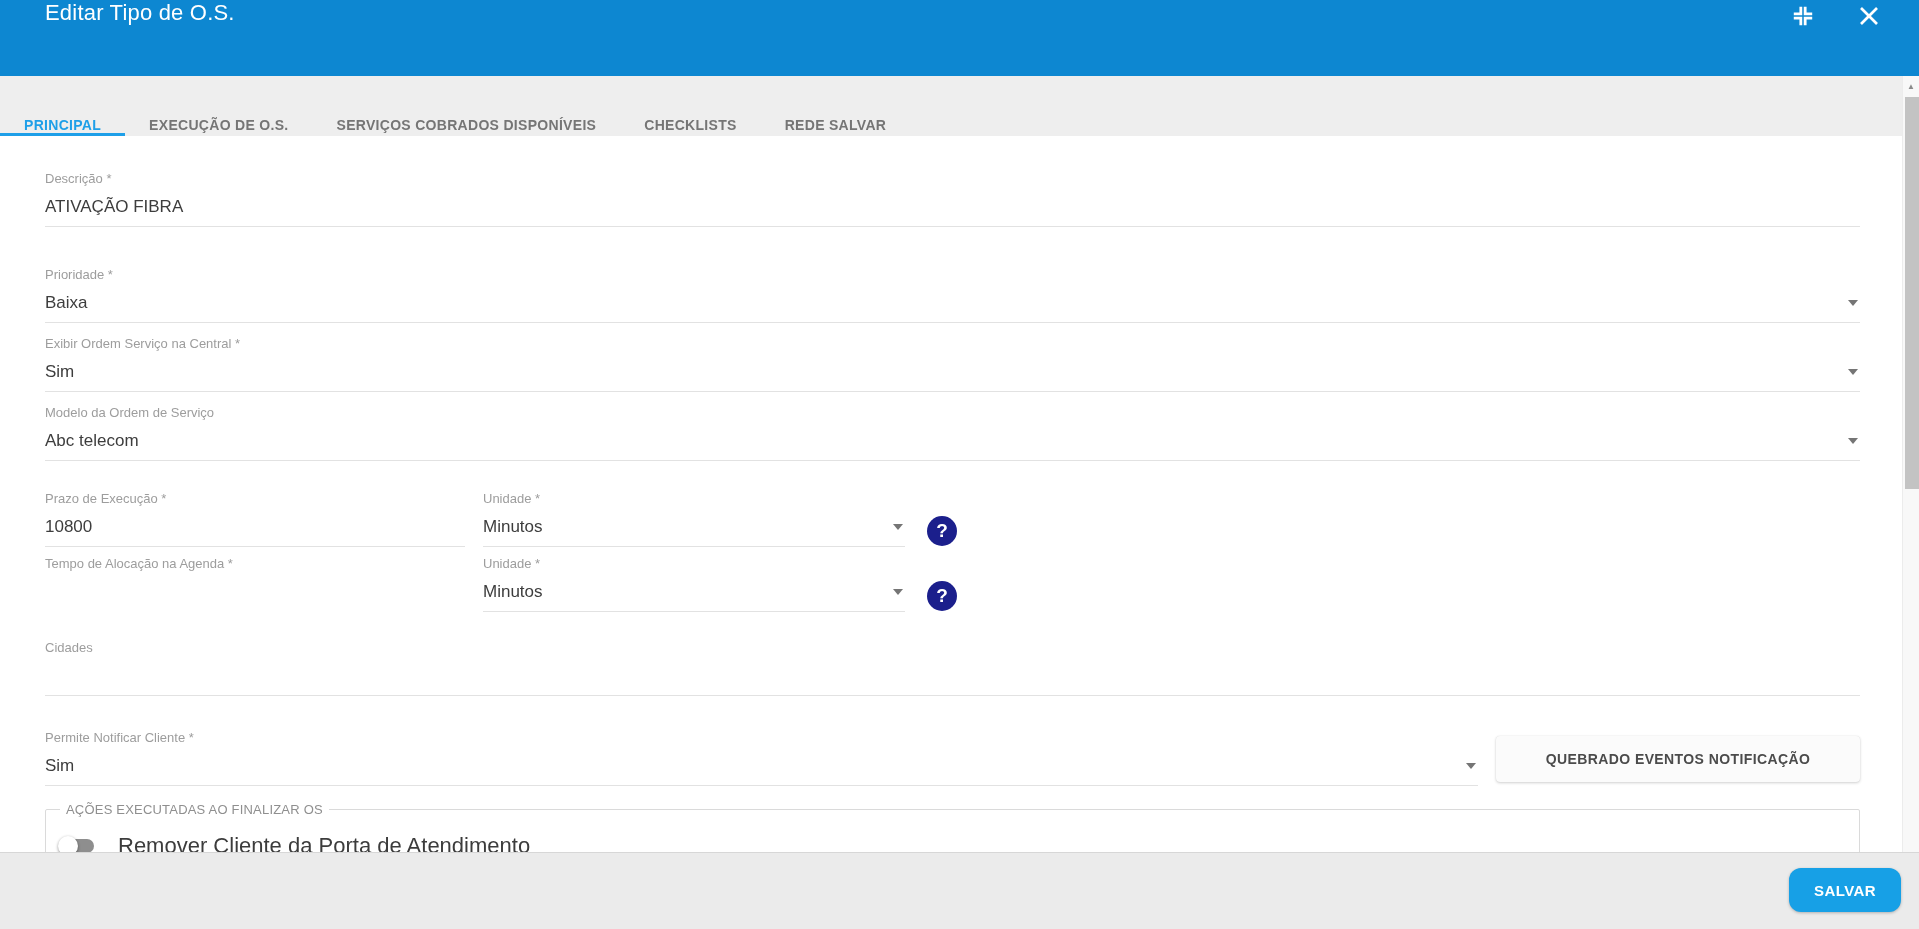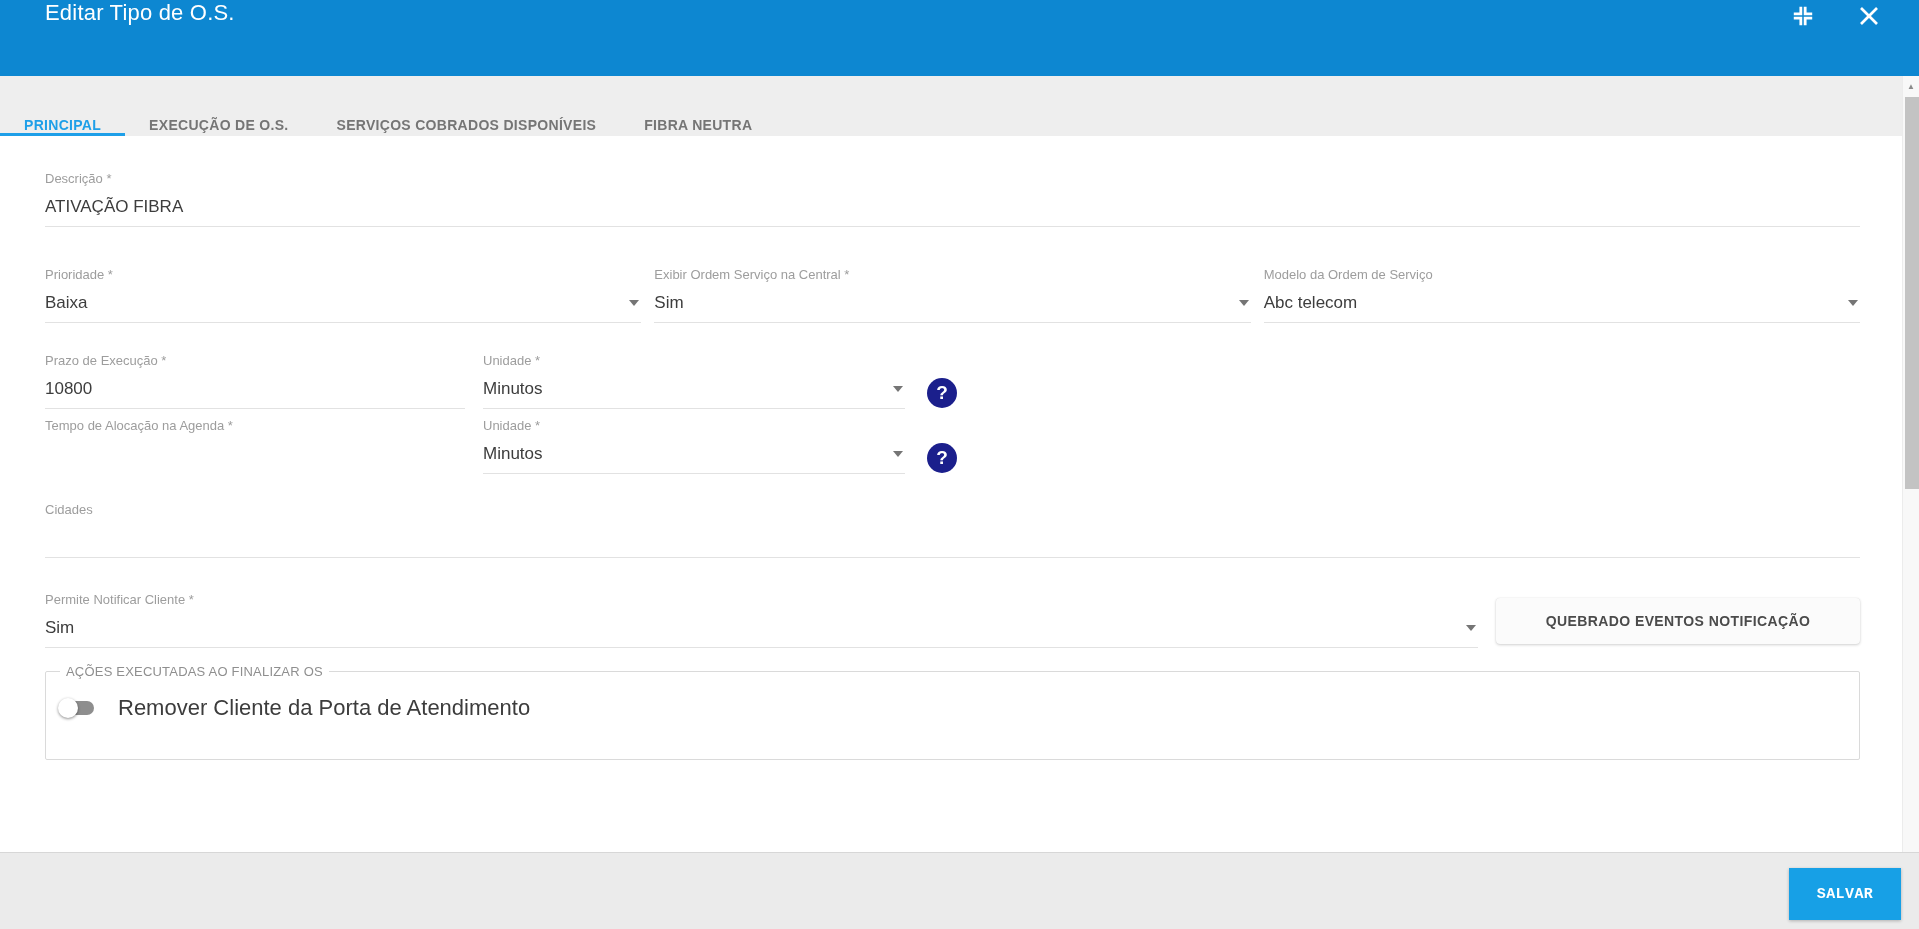--- a/index.html
+++ b/index.html
@@ -24,21 +24,21 @@
   .tab{display:flex;align-items:center;padding:0 24px;font-size:14px;font-weight:600;letter-spacing:.3px;color:#757575;border-bottom:3px solid transparent;cursor:pointer;white-space:nowrap}
   .tab.active{color:var(--accent-blue);border-bottom-color:var(--accent-blue)}
 
   
   .content{padding:35px 59px 0 45px;position:relative;z-index:1}
   .flabel{font-size:13px;color:#9d9d9d;height:16px;line-height:16px;white-space:nowrap}
   .fvalue{display:flex;justify-content:space-between;align-items:center;font-size:17px;color:#3d3d3d;line-height:22px;min-height:22px;padding:9px 2px 8px 0;border-bottom:1px solid #e2e2e2;cursor:text}
   .select .fvalue{cursor:pointer}
   .caret{width:0;height:0;border-left:5px solid transparent;border-right:5px solid transparent;border-top:6px solid #757575;flex:none;margin-left:8px}
 
-  .row2{display:grid;grid-template-columns:1fr 1fr 1fr;gap:13px;margin-top:40px}
+  .row2{display:grid;grid-template-columns:1fr;gap:13px;margin-top:40px}
   .row3{display:flex;margin-top:30px}
   .row4{display:flex;margin-top:9px}
   .w420{width:420px;flex:none}
   .w422{width:422px;flex:none;margin-left:18px}
   .help{width:30px;height:30px;border-radius:50%;background:var(--help-navy);color:#fff;display:flex;align-items:center;justify-content:center;font-size:19px;font-weight:700;margin-left:22px;align-self:flex-end;margin-bottom:1px;flex:none;cursor:pointer}
   .help::after{content:"?"}
 
   .cidades{margin-top:28px}
   .cidades .fvalue{padding-bottom:30px}
 
@@ -51,21 +51,21 @@
   fieldset.acoes{margin-top:16px;height:96px;border:1px solid #dadada;border-radius:2px;padding:0 0 0 12px}
   fieldset.acoes legend{font-size:13px;color:#8f8f8f;letter-spacing:.2px;padding:0 6px;margin-left:2px}
   .toggle-row{display:flex;align-items:center;margin-top:16px}
   .toggle{position:relative;width:36px;height:20px;flex:none;cursor:pointer}
   .toggle-track{position:absolute;left:2px;top:3px;width:34px;height:14px;border-radius:7px;background:#8e8e8e}
   .toggle-thumb{position:absolute;left:0;top:0;width:20px;height:20px;border-radius:50%;background:#fff;box-shadow:0 1px 3px rgba(0,0,0,.45)}
   .toggle-label{margin-left:24px;font-size:22px;color:#3c3c3c}
 
   
   .ftr{position:absolute;left:0;right:0;bottom:0;height:77px;background:#ebebeb;border-top:1px solid #d7d7d7;z-index:5}
-  .save{position:absolute;right:18px;top:15px;width:112px;height:52px;background:var(--save-blue);color:#fff;border:none;border-radius:0;font-family:Liberation Mono, monospace;font-size:15px;font-weight:700;letter-spacing:.4px;box-shadow:0 1px 3px rgba(0,0,0,.25);cursor:pointer}
+  .save{position:absolute;right:18px;top:15px;width:112px;height:44px;background:var(--save-blue);color:#fff;border:none;border-radius:12px;font-family:Liberation Sans, sans-serif;font-size:15px;font-weight:700;letter-spacing:.4px;box-shadow:0 1px 3px rgba(0,0,0,.25);cursor:pointer}
 
   
   .scrollbar{position:absolute;top:76px;right:0;width:17px;height:776px;background:#f8f8f8;border-left:1px solid #ececec;z-index:6}
   .sb-arrow{height:20px;display:flex;align-items:center;justify-content:center;font-size:8px;color:#8b8b8b;cursor:pointer}
   .sb-thumb{position:absolute;top:21px;left:2px;width:14px;height:392px;background:#c3c3c3;cursor:grab}
 </style>
 </head>
 <body>
 
 <div class="app">
@@ -85,21 +85,22 @@
         <path d="M4 4 L20 20"></path>
           <path d="M20 4 L4 20"></path>
       </svg>
     </button>
   </header>
 
   <nav class="tabs">
     <div class="tab active">PRINCIPAL</div>
     <div class="tab">EXECUÇÃO DE O.S.</div>
     <div class="tab">SERVIÇOS COBRADOS DISPONÍVEIS</div>
-    <div class="tab">FIBRA NEUTRA</div>
+    <div class="tab">CHECKLISTS</div>
+    <div class="tab">REDE SALVAR</div>
   </nav>
 
   <main class="content">
 
     <div class="field">
       <div class="flabel">Descrição *</div>
       <div class="fvalue">
         <span>ATIVAÇÃO FIBRA</span>
       </div>
     </div>

